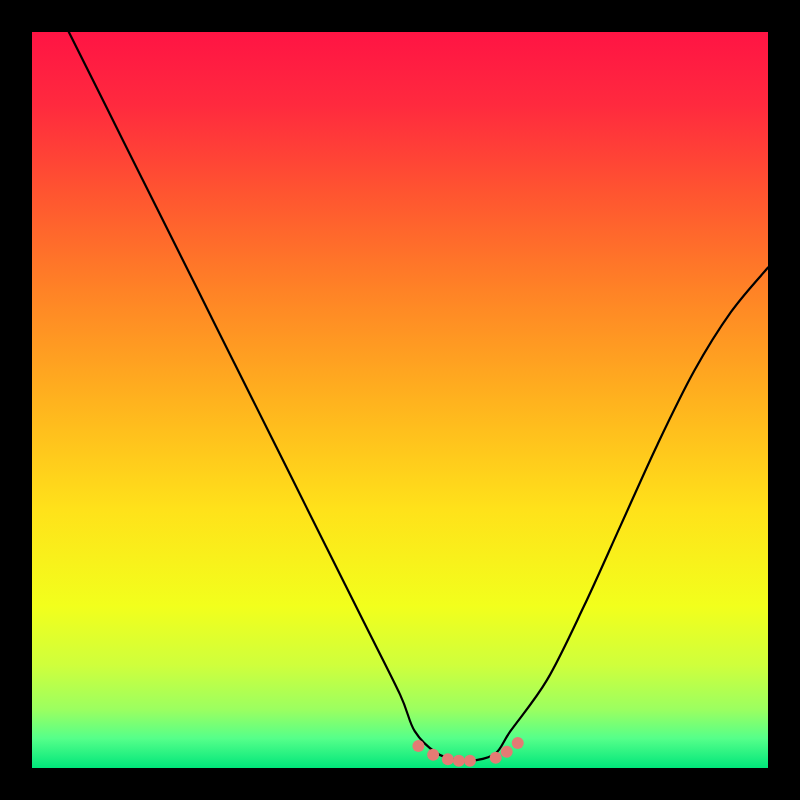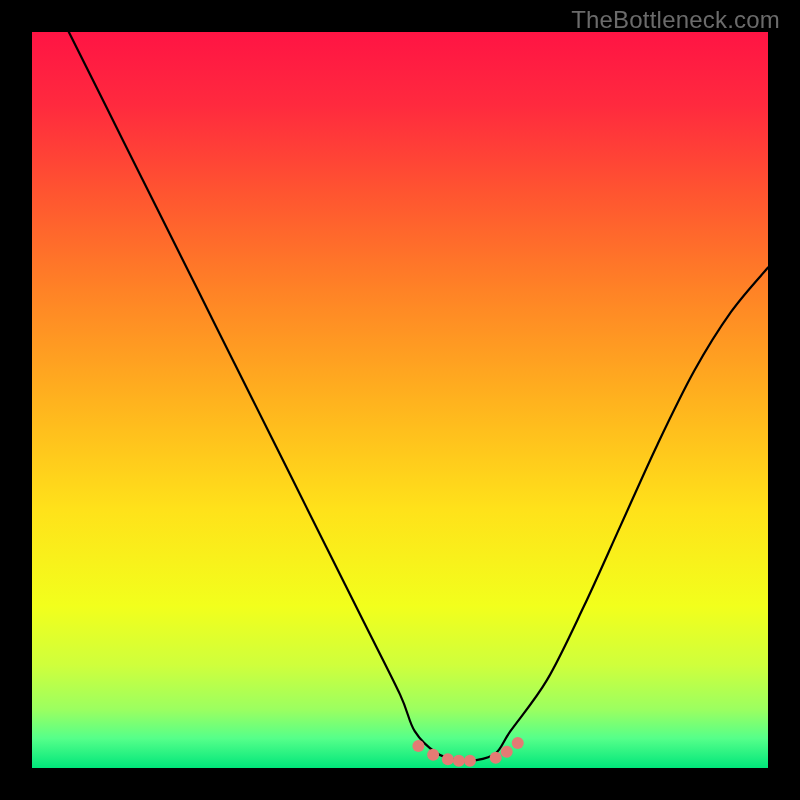--- a/index.html
+++ b/index.html
@@ -78,14 +78,13 @@
           <circle cx="415.84" cy="727.17" r="6" fill="#e47b74"></circle>
           <circle cx="426.88" cy="728.64" r="6" fill="#e47b74"></circle>
           <circle cx="437.92" cy="728.64" r="6" fill="#e47b74"></circle>
           <circle cx="463.68" cy="725.70" r="6" fill="#e47b74"></circle>
           <circle cx="474.72" cy="719.81" r="6" fill="#e47b74"></circle>
           <circle cx="485.76" cy="710.98" r="6" fill="#e47b74"></circle>
         </g>
     </svg>
   </div>
 
-  <div class="watermark">TheBottleneck.com</div>
 </div>
 
 </body></html>

